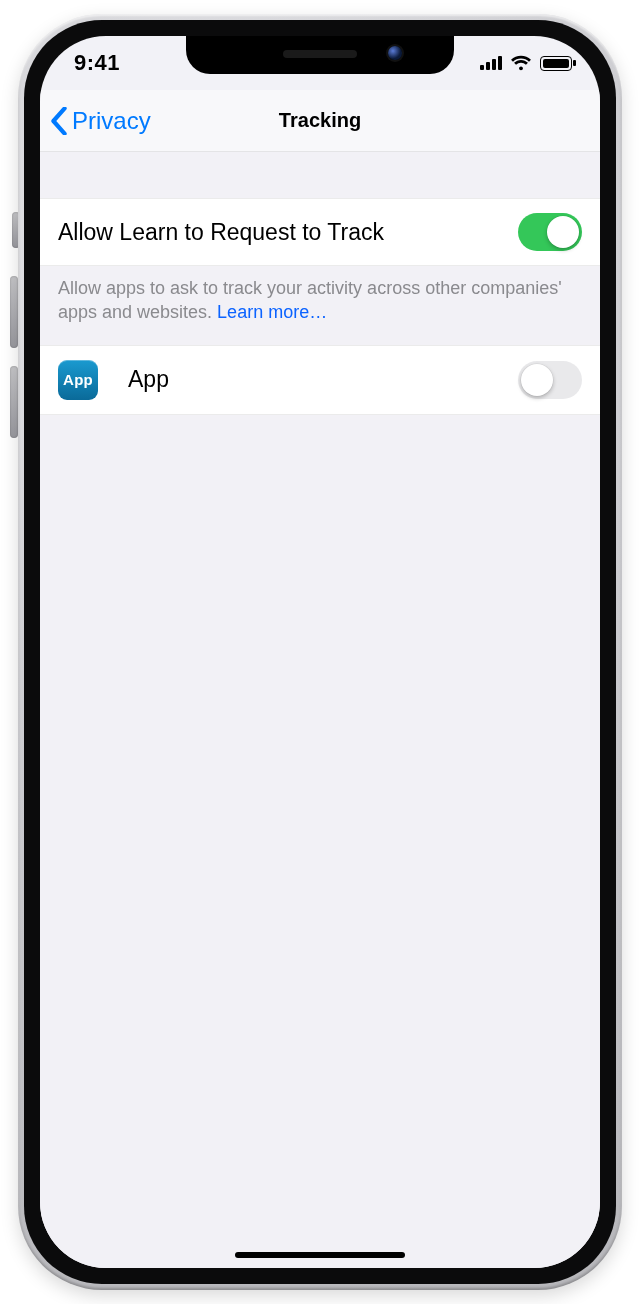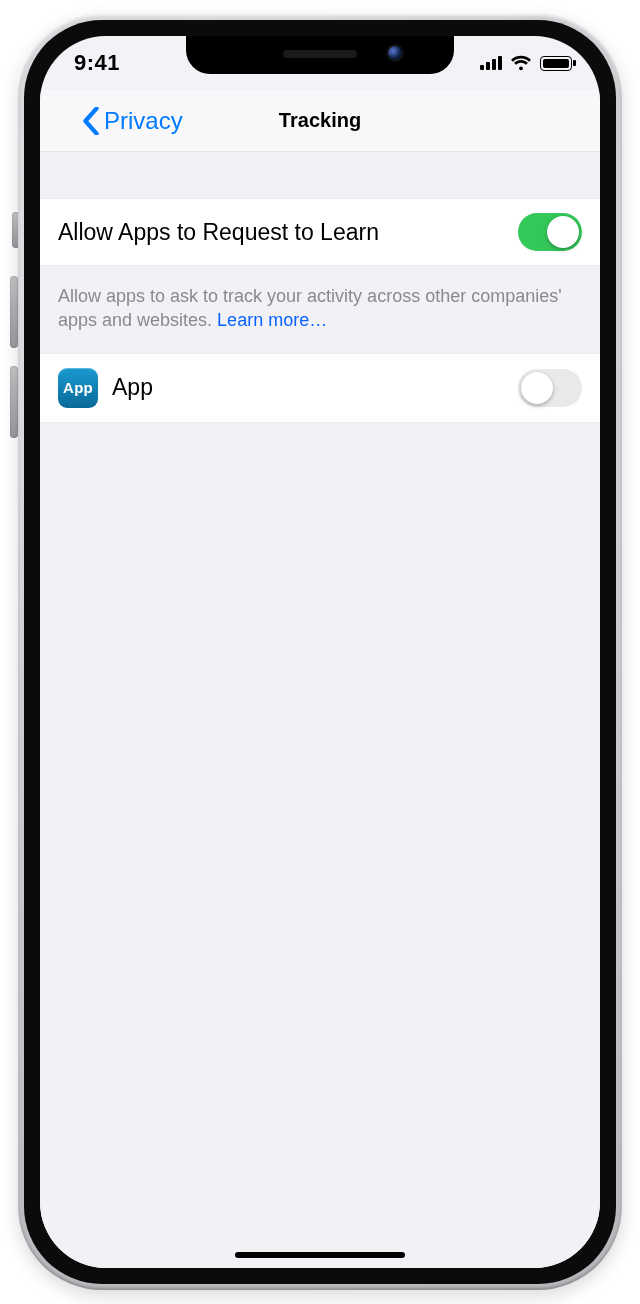--- a/index.html
+++ b/index.html
@@ -34,32 +34,32 @@
     .status-right { display: flex; align-items: center; gap: 8px; }
     .bars { display: flex; align-items: flex-end; gap: 2px; height: 14px; }
     .bars i { display: block; width: 4px; background: #000; border-radius: 1px; }
     .bars i:nth-child(1){height:5px}.bars i:nth-child(2){height:8px}.bars i:nth-child(3){height:11px}.bars i:nth-child(4){height:14px}
     .wifi { width: 22px; height: 16px; }
     .battery { position: relative; width: 32px; height: 15px; border: 1.6px solid #000; border-radius: 4px; }
     .battery::after { content:""; position:absolute; right:-5px; top:3.5px; width:3px; height:6px; background:#000; border-radius:1px; }
     .battery i { position:absolute; left:2px; top:2px; bottom:2px; right:2px; background:#000; border-radius:2px; }
 
     
-    .navbar { position: absolute; left: 0; right: 0; top: 54px; height: 62px; display: flex; align-items: center; background: #f8f8fa; border-bottom: 1px solid rgba(0,0,0,.08); z-index: 3; padding-left: 32px; }
+    .navbar { position: absolute; left: 0; right: 0; top: 54px; height: 62px; display: flex; align-items: center; background: #f8f8fa; border-bottom: 1px solid rgba(0,0,0,.08); z-index: 3; }
     .back { display: flex; align-items: center; gap: 4px; color: #007aff; font-size: 24px; padding-left: 10px; cursor: pointer; }
     .back svg { width: 18px; height: 28px; }
     .title { position: absolute; left: 0; right: 0; text-align: center; font-weight: 700; font-size: 20px; color: #000; pointer-events: none; }
 
     
     .content { position: absolute; left: 0; right: 0; top: 116px; bottom: 0; background: #f2f1f6; }
     .gap { height: 46px; }
     .row { display: flex; align-items: center; justify-content: space-between; background: #fff; border-top: 1px solid rgba(0,0,0,.08); border-bottom: 1px solid rgba(0,0,0,.08); padding: 14px 18px; }
     .row-label { font-size: 23px; color: #000; }
-    .row-left { display:flex; align-items:center; gap:14px; }
-    .footer-text { padding: 18px 18px 20px; font-size: 18px; color: #8a8a8e; line-height: 1.35; }
+    .row-left { display:flex; align-items:center; gap:30px; }
+    .footer-text { padding: 10px 18px 20px; font-size: 18px; color: #8a8a8e; line-height: 1.35; }
     .footer-text a { color: #0b63ff; text-decoration: none; }
 
     
     .switch { position: relative; width: 64px; height: 38px; border-radius: 38px; transition: background .15s; cursor: pointer; }
     .switch .knob { position: absolute; top: 3px; width: 32px; height: 32px; border-radius: 50%; background: #fff; box-shadow: 0 2px 4px rgba(0,0,0,.25), 0 0 0 .5px rgba(0,0,0,.06); }
     .switch.on { background: #34c759; }
     .switch.on .knob { right: 3px; }
     .switch.off { background: #e9e9eb; }
     .switch.off .knob { left: 3px; }
 
@@ -113,21 +113,21 @@
               </svg>
             <span>Privacy</span>
           </div>
           <div class="title">Tracking</div>
         </div>
 
         <div class="content">
           <div class="gap"></div>
 
           <div class="row">
-            <div class="row-label">Allow Apps to Request to Learn</div>
+            <div class="row-label">Allow Learn to Request to Track</div>
             <div class="switch on">
                 <div class="knob"></div>
               </div>
           </div>
 
           <div class="footer-text">
             <span>Allow apps to ask to track your activity across other companies' apps and websites. </span><a href="#">Learn more…</a>
           </div>
 
           <div id="apps-container">

